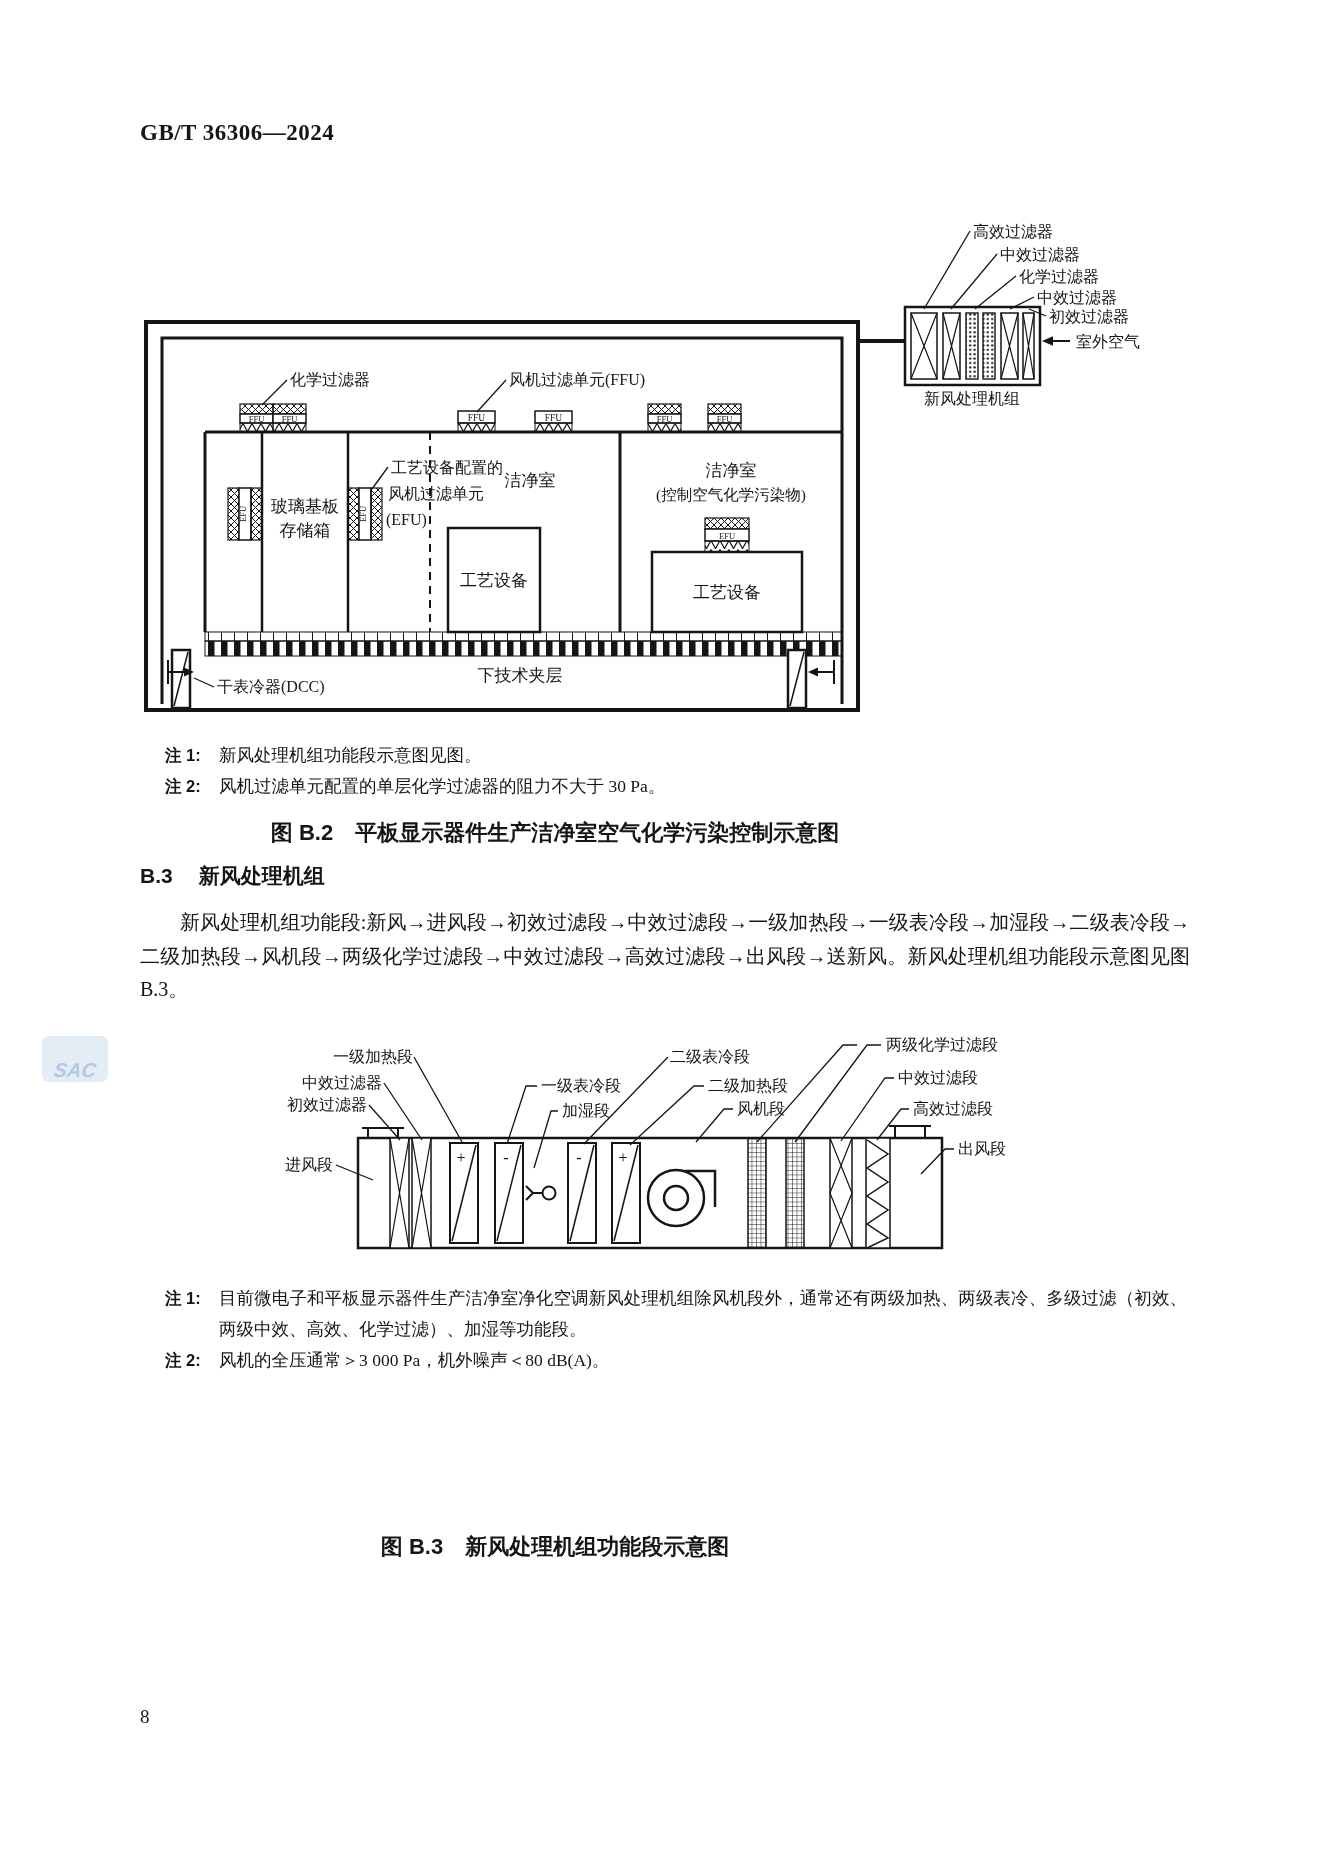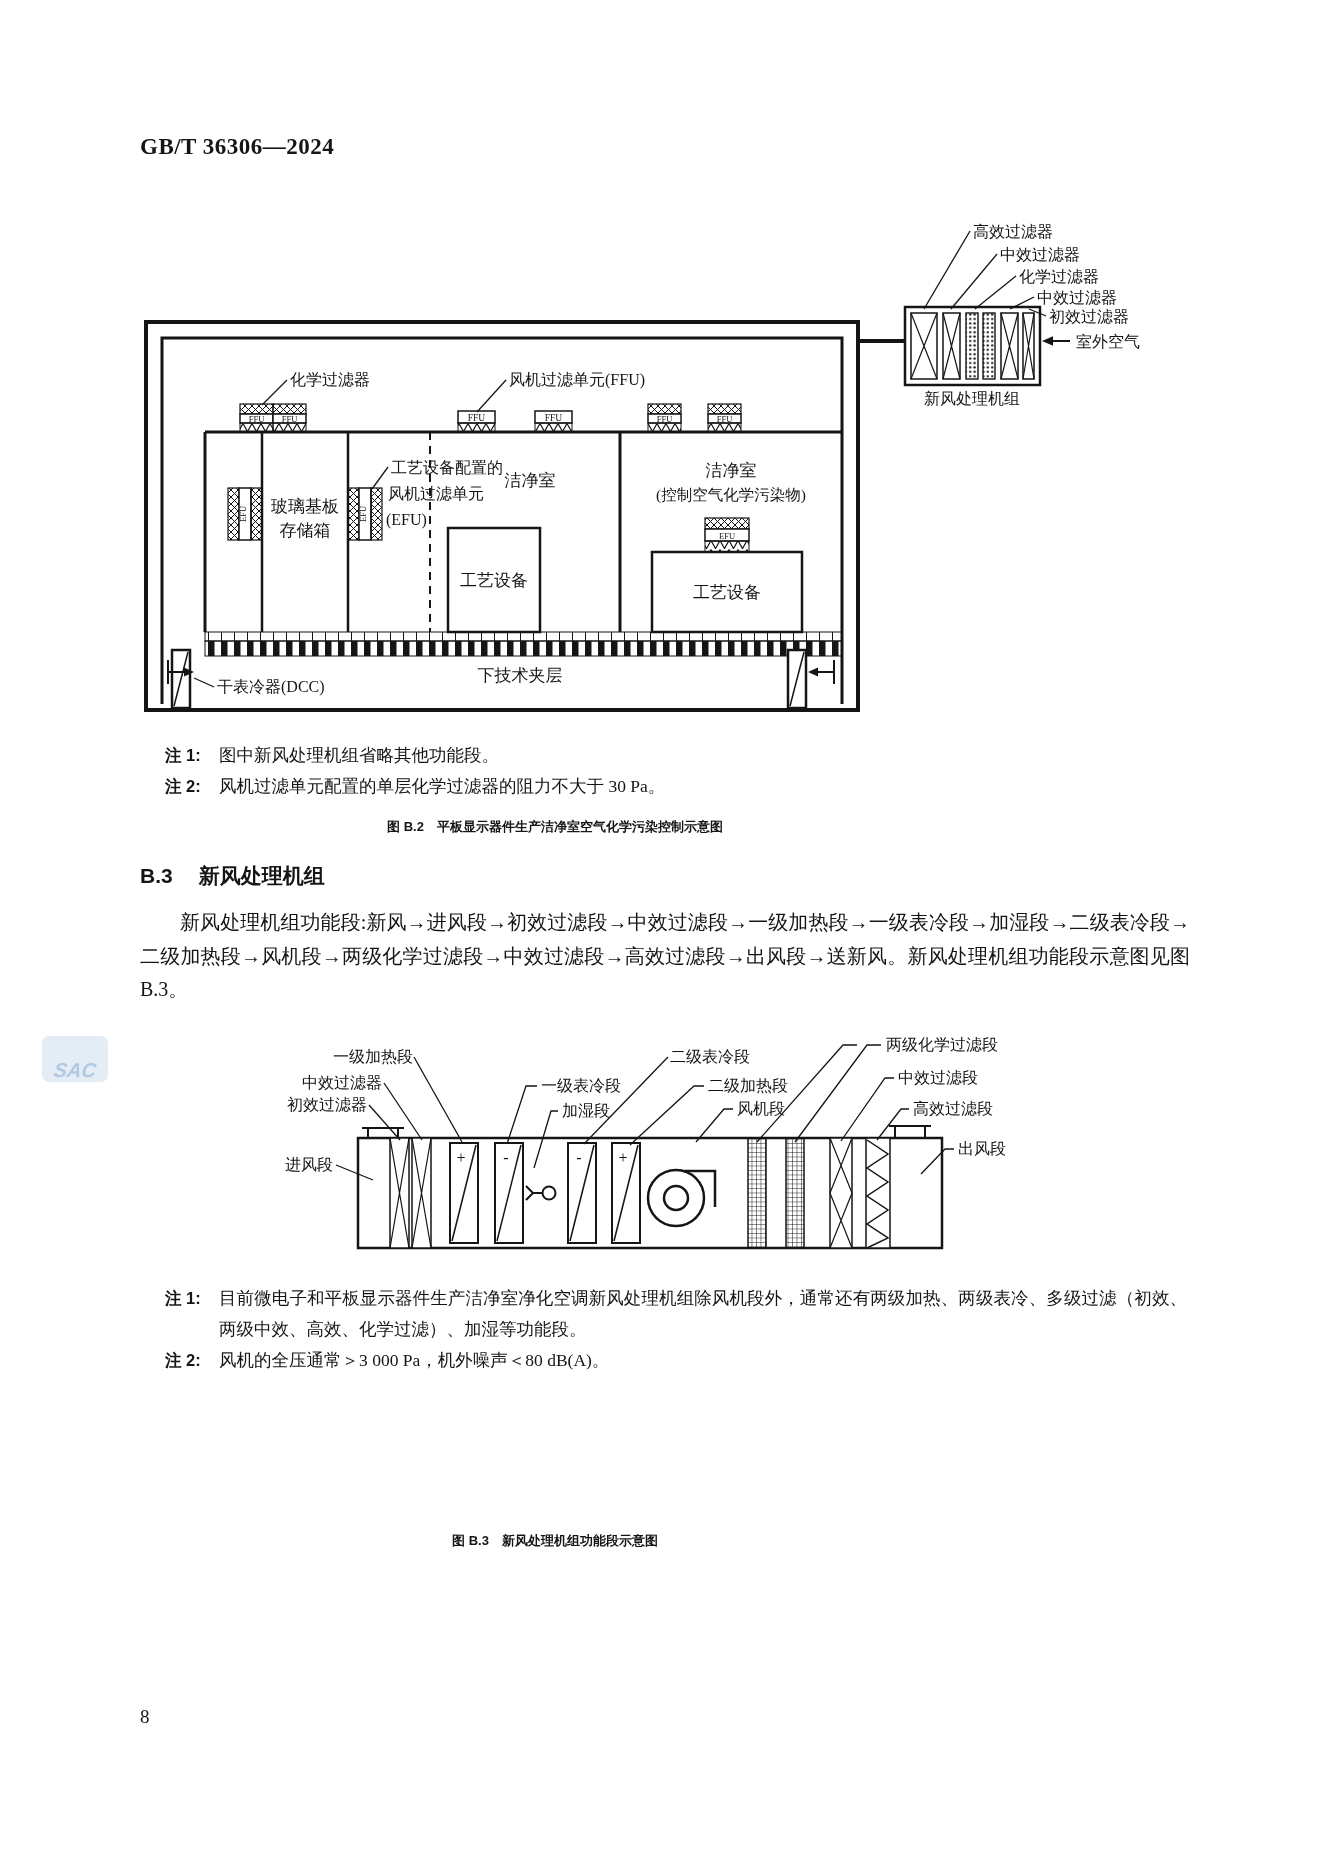--- a/index.html
+++ b/index.html
@@ -1,21 +1,21 @@
 <!DOCTYPE html>
 <html><head>
 <meta charset="utf-8">
 <style>
   html,body{margin:0;padding:0;background:#ffffff;}
   body{width:1323px;height:1871px;position:relative;overflow:hidden;
        font-family:"Liberation Serif","DejaVu Serif",serif;color:#151515;}
   .abs{position:absolute;}
   .header{font-size:23px;font-weight:700;letter-spacing:.5px;}
   .caption{font-family:"Liberation Sans","DejaVu Sans",sans-serif;font-weight:700;
-           font-size:13px;text-align:center;}
+           font-size:22px;text-align:center;}
   .hsec{font-family:"Liberation Sans","DejaVu Sans",sans-serif;font-weight:700;font-size:21px;}
   .para{font-size:20px;line-height:33.5px;text-align:justify;text-indent:2em;}
   .note{position:relative;padding-left:54px;font-size:17.5px;line-height:31px;text-align:justify;}
   .nl{position:absolute;left:0;top:0;font-family:"Liberation Sans","DejaVu Sans",sans-serif;
       font-weight:700;font-size:16.5px;}
   .pagenum{font-size:19px;}
   .watermark{width:66px;height:46px;background:#e4ecf6;border-radius:7px;display:flex;
              align-items:flex-end;justify-content:center;}
   .watermark span{font-family:"Liberation Sans","DejaVu Sans",sans-serif;font-weight:700;
                   font-style:italic;font-size:20px;color:#b3c8e2;transform:skewX(-8deg);line-height:1.2;}
@@ -29,21 +29,21 @@
   .s25{stroke:#151515;stroke-width:2.5;fill:none;}
   .s3{stroke:#151515;stroke-width:3;fill:none;}
   .s4{stroke:#151515;stroke-width:4;fill:none;}
   .ld{stroke:#151515;stroke-width:1.3;fill:none;}
   .box{fill:#fff;stroke:#151515;stroke-width:2.5;}
   .box15{fill:#fff;stroke:#151515;stroke-width:1.5;}
 </style>
 </head>
 <body>
 
-<div class="abs header" style="left:140px;top:134px">GB/T 36306—2024</div>
+<div class="abs header" style="left:140px;top:120px">GB/T 36306—2024</div>
 
 <svg class="abs" style="left:0;top:180px" width="1323" height="545" viewBox="0 180 1323 545">
   <defs>
     <pattern id="xh" width="7" height="7" patternUnits="userSpaceOnUse">
       <path d="M0,0L7,7M7,0L0,7" stroke="#151515" stroke-width="1" fill="none"></path>
     </pattern>
     <pattern id="zz" width="9" height="9" patternUnits="userSpaceOnUse">
       <path d="M0,0.5L4.5,8.5L9,0.5" stroke="#151515" stroke-width="1.2" fill="none"></path>
     </pattern>
     <pattern id="dt" width="4.4" height="4.4" patternUnits="userSpaceOnUse">
@@ -208,21 +208,21 @@
   <g>
     <line class="s2" x1="834" y1="660" x2="834" y2="684"></line>
     <line class="s2" x1="834" y1="672" x2="815" y2="672"></line>
     <polygon points="808,672 818,667.5 818,676.5" fill="#151515"></polygon>
   </g>
 </svg>
 
 <div class="abs" style="left:165px;top:740px;width:1020px">
   <div class="note">
     <span class="nl">注 1:</span>
-    <span>图中新风处理机组省略其他功能段。</span>
+    <span>新风处理机组功能段示意图见图。</span>
   </div>
   <div class="note">
     <span class="nl">注 2:</span>
     <span>风机过滤单元配置的单层化学过滤器的阻力不大于 30 Pa。</span>
   </div>
 </div>
 <div class="abs caption" style="left:140px;top:818px;width:830px">图 B.2　平板显示器件生产洁净室空气化学污染控制示意图</div>
 
 <div class="abs hsec" style="left:140px;top:862px">
   <span>B.3</span><span style="margin-left:26px">新风处理机组</span>

